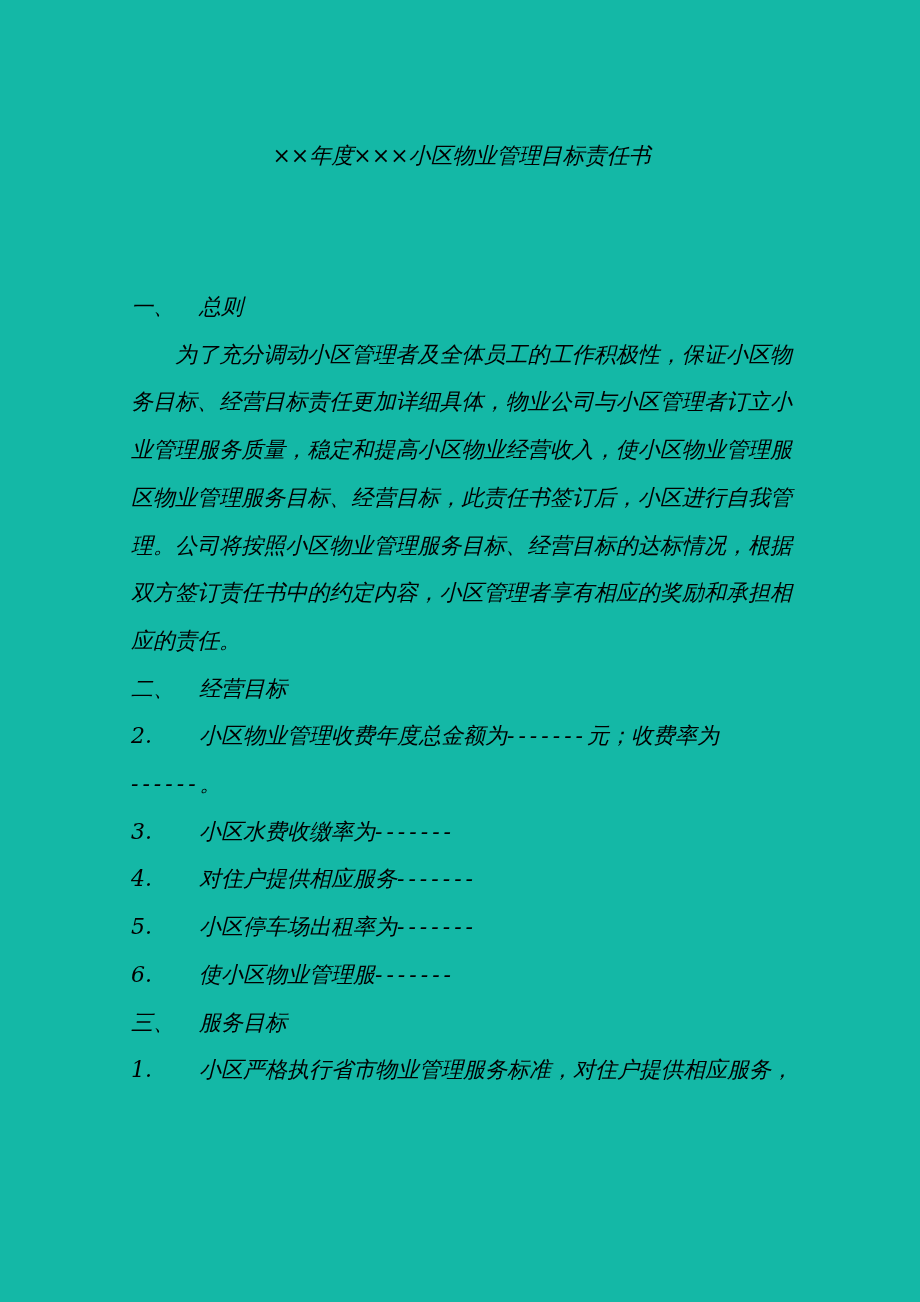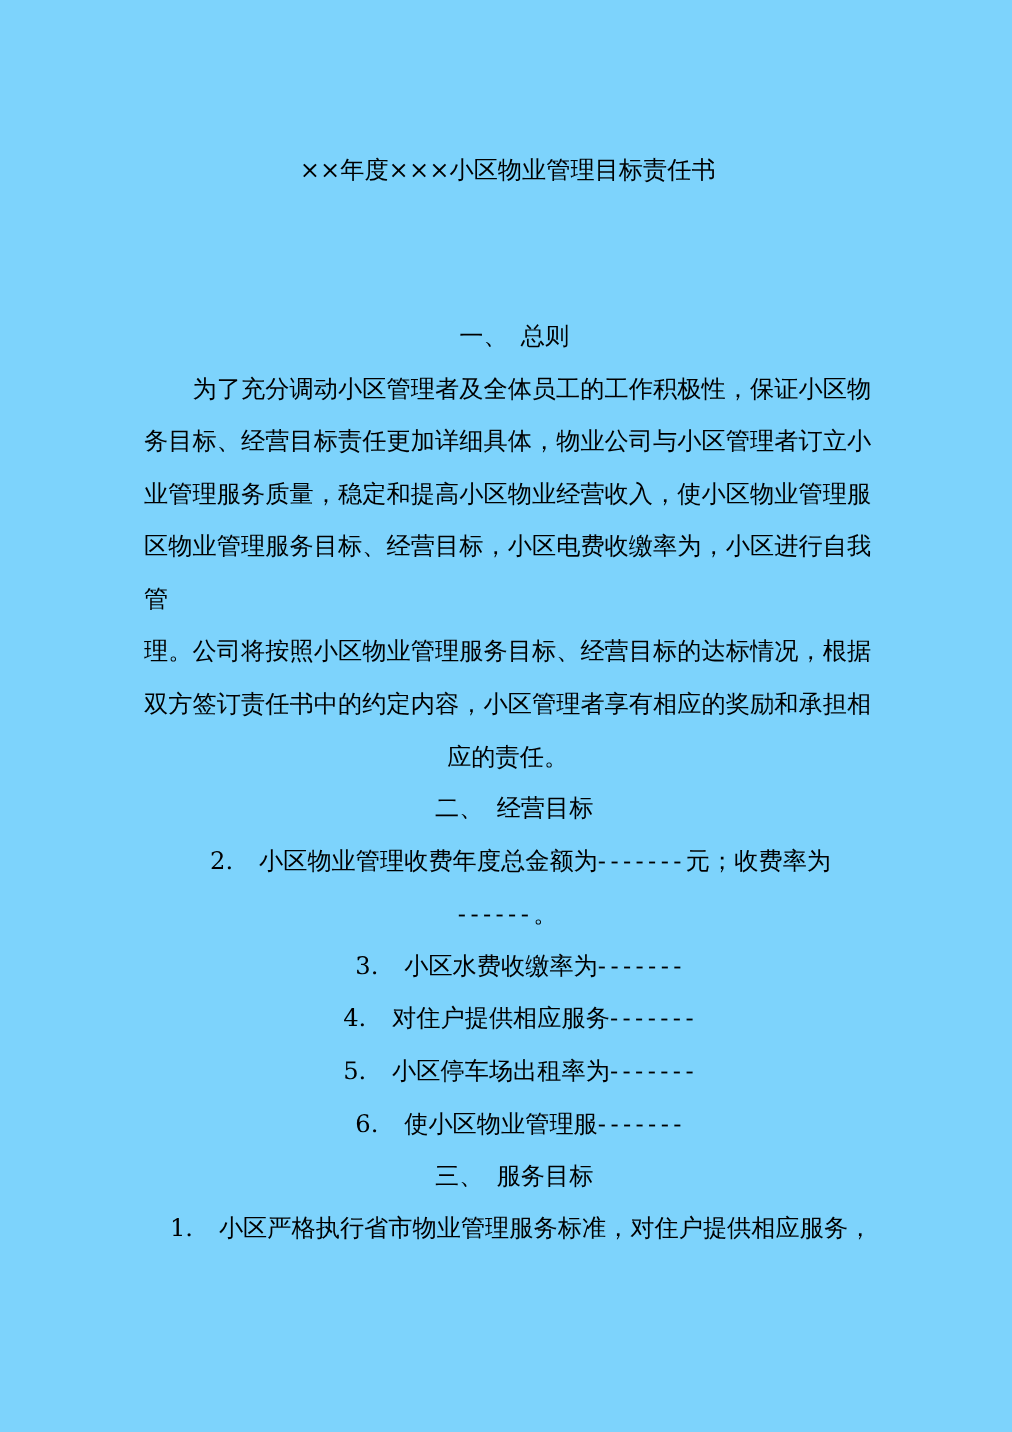--- a/index.html
+++ b/index.html
@@ -4,44 +4,44 @@
 <style>
   html, body {
     margin: 0;
     padding: 0;
     background: #ffffff;
   }
   .page {
     position: relative;
     width: 920px;
     height: 1302px;
-    background: #7dd3fc;
+    background: #14b8a6;
     overflow: hidden;
     font-family: "DejaVu Serif", "Liberation Serif", serif;
     color: #000000;
+    font-style: italic;
   }
   .content {
     margin-left: 131px;
     margin-right: 128px;
   }
   .doc-title {
     margin-top: 143px;
     line-height: 26px;
     font-size: 22px;
     text-align: center;
     white-space: nowrap;
   }
   .body-lines {
     margin-top: 114px;
   }
   .line {
     line-height: 47.7px;
     font-size: 22px;
     white-space: nowrap;
-    text-align: center;
   }
   .just {
     white-space: normal;
     text-align: justify;
     text-align-last: justify;
   }
   .indent {
     text-indent: 44px;
   }
   .num {
@@ -60,21 +60,21 @@
 
     <div class="doc-title">××年度×××小区物业管理目标责任书</div>
 
     <div class="body-lines">
 
       <div class="line"><span class="num">一、</span><span>总则</span></div>
 
       <div class="line just indent">为了充分调动小区管理者及全体员工的工作积极性，保证小区物</div>
       <div class="line just">务目标、经营目标责任更加详细具体，物业公司与小区管理者订立小</div>
       <div class="line just">业管理服务质量，稳定和提高小区物业经营收入，使小区物业管理服</div>
-      <div class="line just">区物业管理服务目标、经营目标，小区电费收缴率为，小区进行自我管</div>
+      <div class="line just">区物业管理服务目标、经营目标，此责任书签订后，小区进行自我管</div>
       <div class="line just">理。公司将按照小区物业管理服务目标、经营目标的达标情况，根据</div>
       <div class="line just">双方签订责任书中的约定内容，小区管理者享有相应的奖励和承担相</div>
       <div class="line">应的责任。</div>
 
       <div class="line"><span class="num">二、</span><span>经营目标</span></div>
 
 
       <div class="line"><span class="num">2.</span><span>小区物业管理收费年度总金额为</span><span class="dashes">-------</span><span>元；收费率为</span></div>
 
       <div class="line"><span class="dashes">------</span><span>。</span></div>

